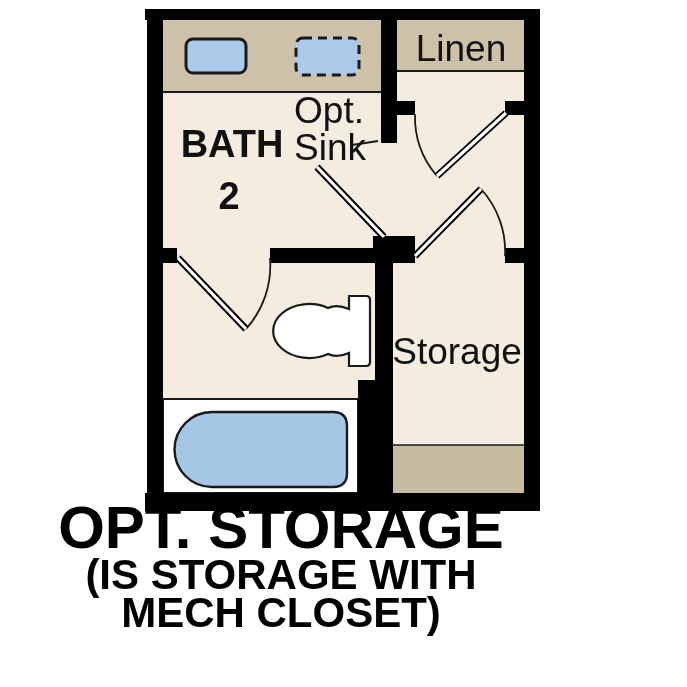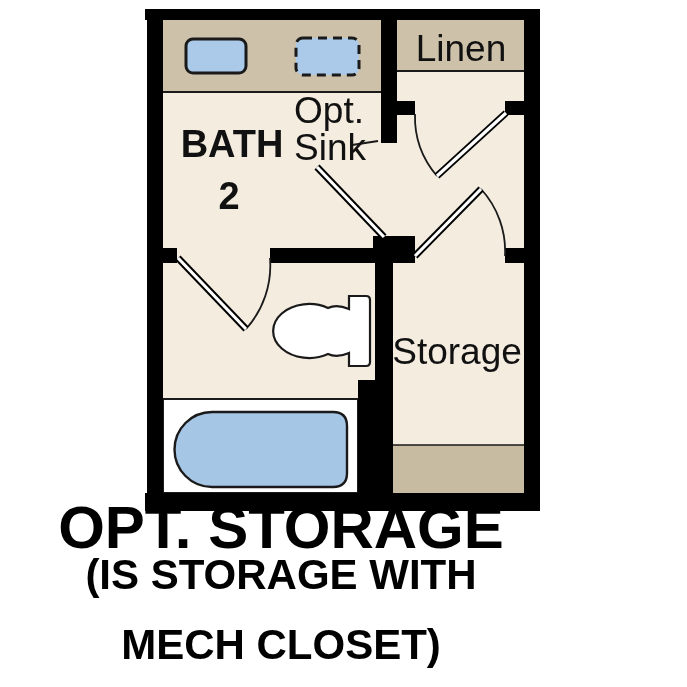--- a/index.html
+++ b/index.html
@@ -6,21 +6,21 @@
   .page{position:relative;width:687px;height:687px;background:#ffffff;overflow:hidden;
         font-family:"Liberation Sans",sans-serif;}
   .plan-svg{position:absolute;left:0;top:0;}
   .plan-svg text{font-family:"Liberation Sans",sans-serif;fill:#111111;}
   .room-label{font-size:37px;}
   .room-label-bold{font-size:38px;font-weight:bold;}
   .caption{position:absolute;top:500px;left:0;width:562px;text-align:center;
            font-weight:bold;color:#000000;}
   .caption-line1{font-size:60px;line-height:56px;letter-spacing:0px;}
   .caption-line2{font-size:42px;line-height:38px;}
-  .caption-line3{font-size:42px;line-height:38px;margin-top:32px;}
+  .caption-line3{font-size:42px;line-height:38px;}
 </style>
 </head>
 <body>
 
 <div class="page">
 
   <svg class="plan-svg" width="687" height="520" viewBox="0 0 687 520">
 
     <rect x="163" y="19" width="361" height="474" fill="#f3ecdf"></rect>
 

